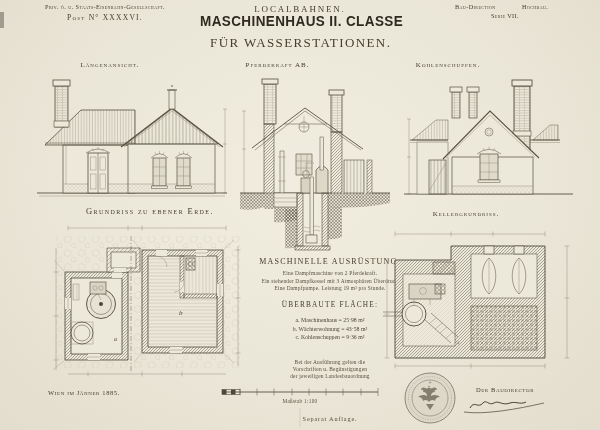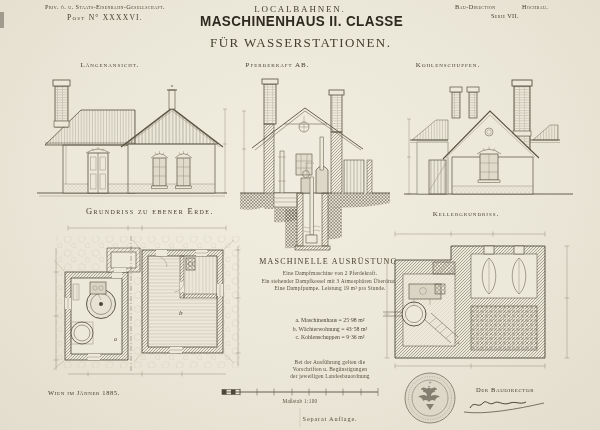--- a/index.html
+++ b/index.html
@@ -51,20 +51,21 @@
   <div class="t ctr view-ttl sc" style="left:55px;top:62px;width:110px;">Längenansicht.</div>
   <div class="t ctr view-ttl sc" style="left:225px;top:62px;width:105px;">Pferdekraft AB.</div>
   <div class="t ctr view-ttl sc" style="left:393px;top:62px;width:110px;">Kohlenschuppen.</div>
   <div class="t ctr plan-ttl sc" style="left:60px;top:207px;width:180px;">Grundriss zu ebener Erde.</div>
   <div class="t ctr view-ttl sc" style="left:406px;top:211px;width:120px;">Kellergrundriss.</div>
 
   <div class="t ctr eq-ttl" style="left:255px;top:258px;width:150px;">MASCHINELLE AUSRÜSTUNG.</div>
   <div class="t ctr eq-line" style="left:255px;top:271px;width:150px;">Eine Dampfmaschine von 2 Pferdekraft.</div>
   <div class="t ctr eq-line" style="left:255px;top:278.5px;width:150px;">Ein stehender Dampfkessel mit 3 Atmosphären Überdruck</div>
   <div class="t ctr eq-line" style="left:255px;top:285.5px;width:150px;">Eine Dampfpumpe. Leistung 19 m³ pro Stunde.</div>
+  <div class="t ctr eq-sub" style="left:255px;top:301px;width:150px;">ÜBERBAUTE FLÄCHE:</div>
   <div class="t ctr eq-area" style="left:255px;top:317px;width:150px;">
     <span>a. Maschinenhaus</span>
     <span>= 25·98 m²</span>
   </div>
   <div class="t ctr eq-area" style="left:255px;top:325.5px;width:150px;">
     <span>b. Wächterwohnung</span>
     <span>= 43·58 m²</span>
   </div>
   <div class="t ctr eq-area" style="left:255px;top:334px;width:150px;">
     <span>c. Kohlenschuppen</span>

